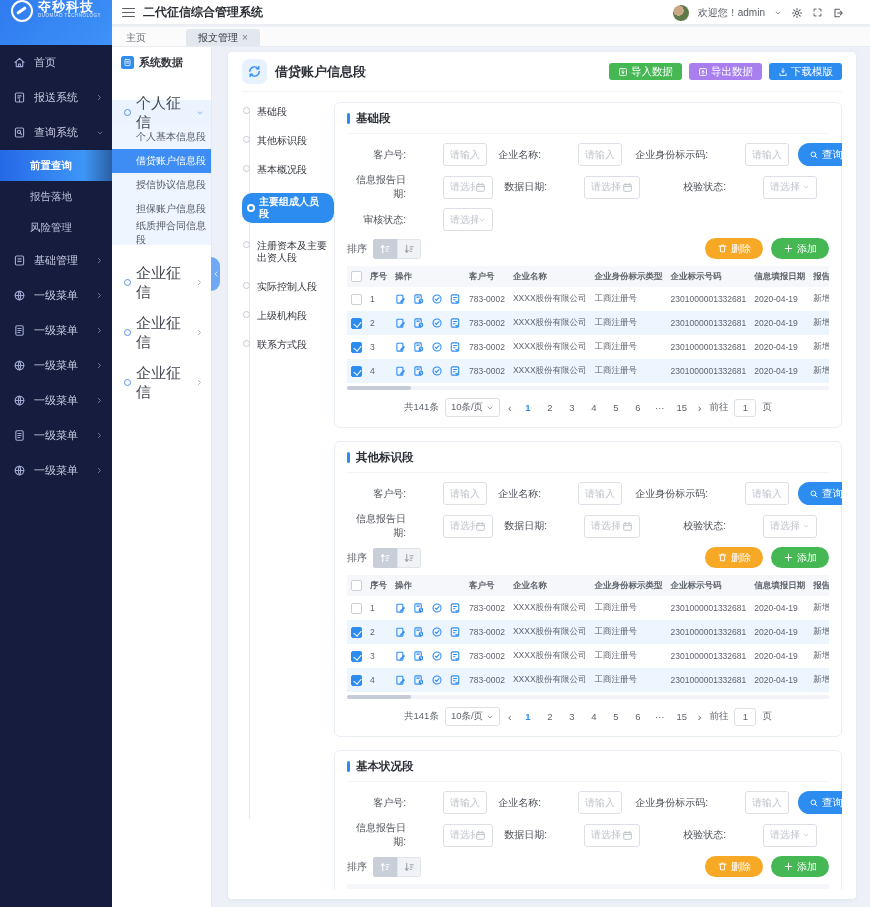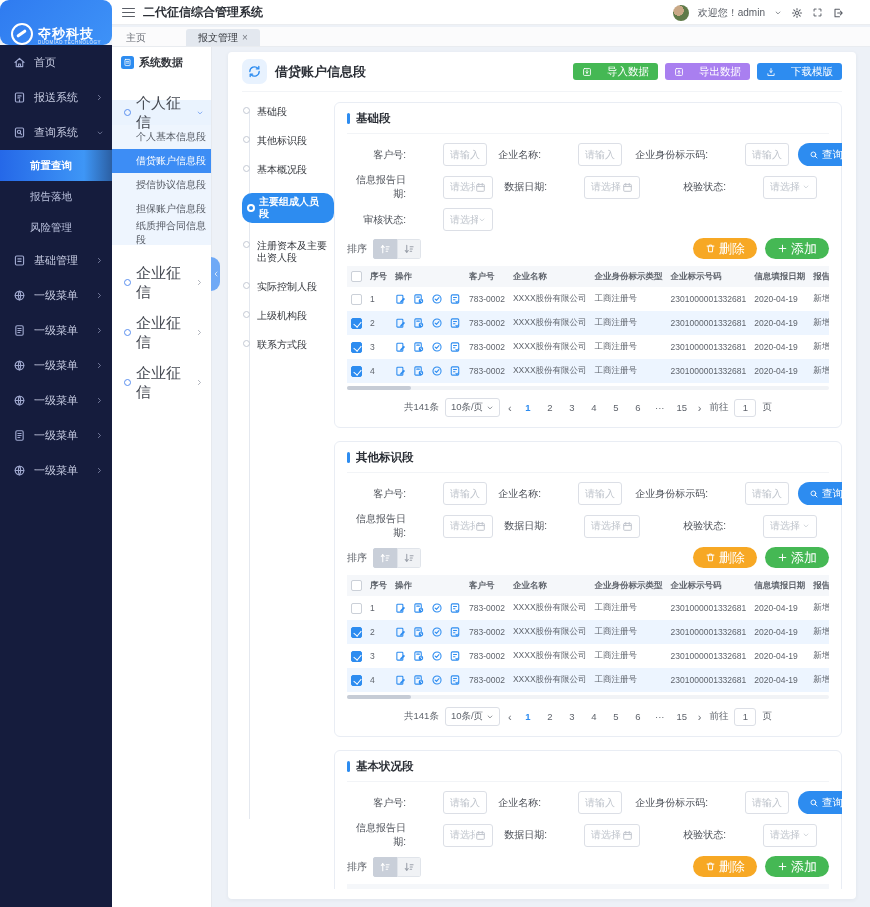--- a/index.html
+++ b/index.html
@@ -4,22 +4,22 @@
 <style>
   * { margin:0; padding:0; box-sizing:border-box; }
   html,body { width:870px; height:907px; overflow:hidden;
     font-family:"Liberation Sans","DejaVu Sans",sans-serif; background:#EDF1F7; }
   .icn svg { display:block; }
 
   
   .topbar { position:absolute; left:0; top:0; width:870px; height:25px;
     background:#fff; border-bottom:1px solid #ebedf0; z-index:5; }
   .logo { position:absolute; left:0; top:0; width:112px; height:45px; z-index:7;
-    background:linear-gradient(135deg,#2F7BF0,#3E92F7); display:flex; align-items:flex-end;
-    justify-content:center; gap:5px; color:#fff;border-radius:9px; }
+    background:linear-gradient(135deg,#2F7BF0,#3E92F7); display:flex; align-items:flex-start;
+    justify-content:center; gap:5px; color:#fff; }
   .logo-mark { width:22px; height:22px; border-radius:50%; border:2.5px solid #fff;
     position:relative; }
   .logo-mark::after { content:""; position:absolute; left:3px; top:7px; width:11px; height:3px;
     background:#fff; transform:rotate(-35deg); border-radius:2px; }
   .logo-name { font-size:13px; font-weight:bold; letter-spacing:1px; line-height:13px; }
   .logo-sub { font-size:4.5px; letter-spacing:.5px; opacity:.85; }
   .topbar-main { position:absolute; left:112px; top:0; right:16px; height:25px;
     display:flex; align-items:center; padding:0 10px; gap:8px; }
   .hamburger { width:13px; display:flex; flex-direction:column; gap:2.5px; cursor:pointer; }
   .hamburger i { height:1.5px; background:#5a5e66; border-radius:1px; }
@@ -75,21 +75,21 @@
   .main { position:absolute; left:212px; top:45px; right:0; bottom:0; background:#EDF1F7;
     padding:7px 14px 8px 16px; }
   .card { background:#fff; border-radius:4px; height:100%; box-shadow:0 1px 4px rgba(31,45,61,.06);
     padding:0 14px 10px; overflow:hidden; }
   .card-head { height:40px; display:flex; align-items:center; gap:8px;
     border-bottom:1px solid #F2F4F7; }
   .page-icn { width:25px; height:25px; border-radius:7px; background:#E8F2FE; color:#2D8CF0;
     display:flex; align-items:center; justify-content:center; }
   .page-title { font-size:13px; font-weight:bold; color:#2b2f36; }
   .head-actions { margin-left:auto; display:flex; gap:7px; }
-  .act-btn { display:inline-flex; align-items:center; gap:15px; height:17px; padding:0 9px;
+  .act-btn { display:inline-flex; align-items:center; gap:3px; height:17px; padding:0 9px;
     border:none; border-radius:3px; color:#fff; font-size:10.5px; cursor:pointer;
     font-family:inherit; }
 
   .body-wrap { display:flex; padding-top:10px; height:calc(100% - 40px); }
 
   
   .anchors { width:92px; flex:none; position:relative; padding:4px 0 0 4px; }
   .anchors::before { content:""; position:absolute; left:7px; top:10px; bottom:70px;
     width:1px; background:#E4E8EF; }
   .a-item { position:relative; display:flex; align-items:flex-start; gap:7px; margin-bottom:17px;
@@ -124,21 +124,21 @@
     font-size:10.5px; cursor:pointer; font-family:inherit; flex:none; }
 
   .toolbar { display:flex; align-items:center; margin-top:3px; }
   .sort-label { font-size:10px; color:#5a5e66; margin-right:6px; }
   .sort-group { display:flex; border-radius:3px; overflow:hidden; }
   .sort-btn { width:24px; height:20px; display:flex; align-items:center; justify-content:center;
     background:#F0F2F5; border:1px solid #E0E4EA; color:#9aa0aa; cursor:pointer; }
   .sort-btn.on { background:#C9CfD9; color:#fff; border-color:#C9CFD9; }
   .tool-btns { margin-left:auto; display:flex; gap:8px; }
   .pill-btn { display:inline-flex; align-items:center; gap:3px; height:21px; padding:0 12px;
-    border:none; border-radius:11px; color:#fff; font-size:13px; cursor:pointer; font-family:inherit; }
+    border:none; border-radius:11px; color:#fff; font-size:10px; cursor:pointer; font-family:inherit; }
   .pill-del { background:#F7A824; }
   .pill-add { background:#45B854; }
 
   .tbl-wrap { margin-top:7px; overflow:hidden; }
   table { border-collapse:collapse; white-space:nowrap; min-width:100%; }
   th,td { font-size:8.5px; text-align:left; padding:0 4px; }
   thead tr { height:21px; background:#F5F7FA; }
   th { color:#5f646c; font-weight:bold; }
   tbody tr { height:24px; }
   tbody tr.alt { background:#EDF5FF; }

